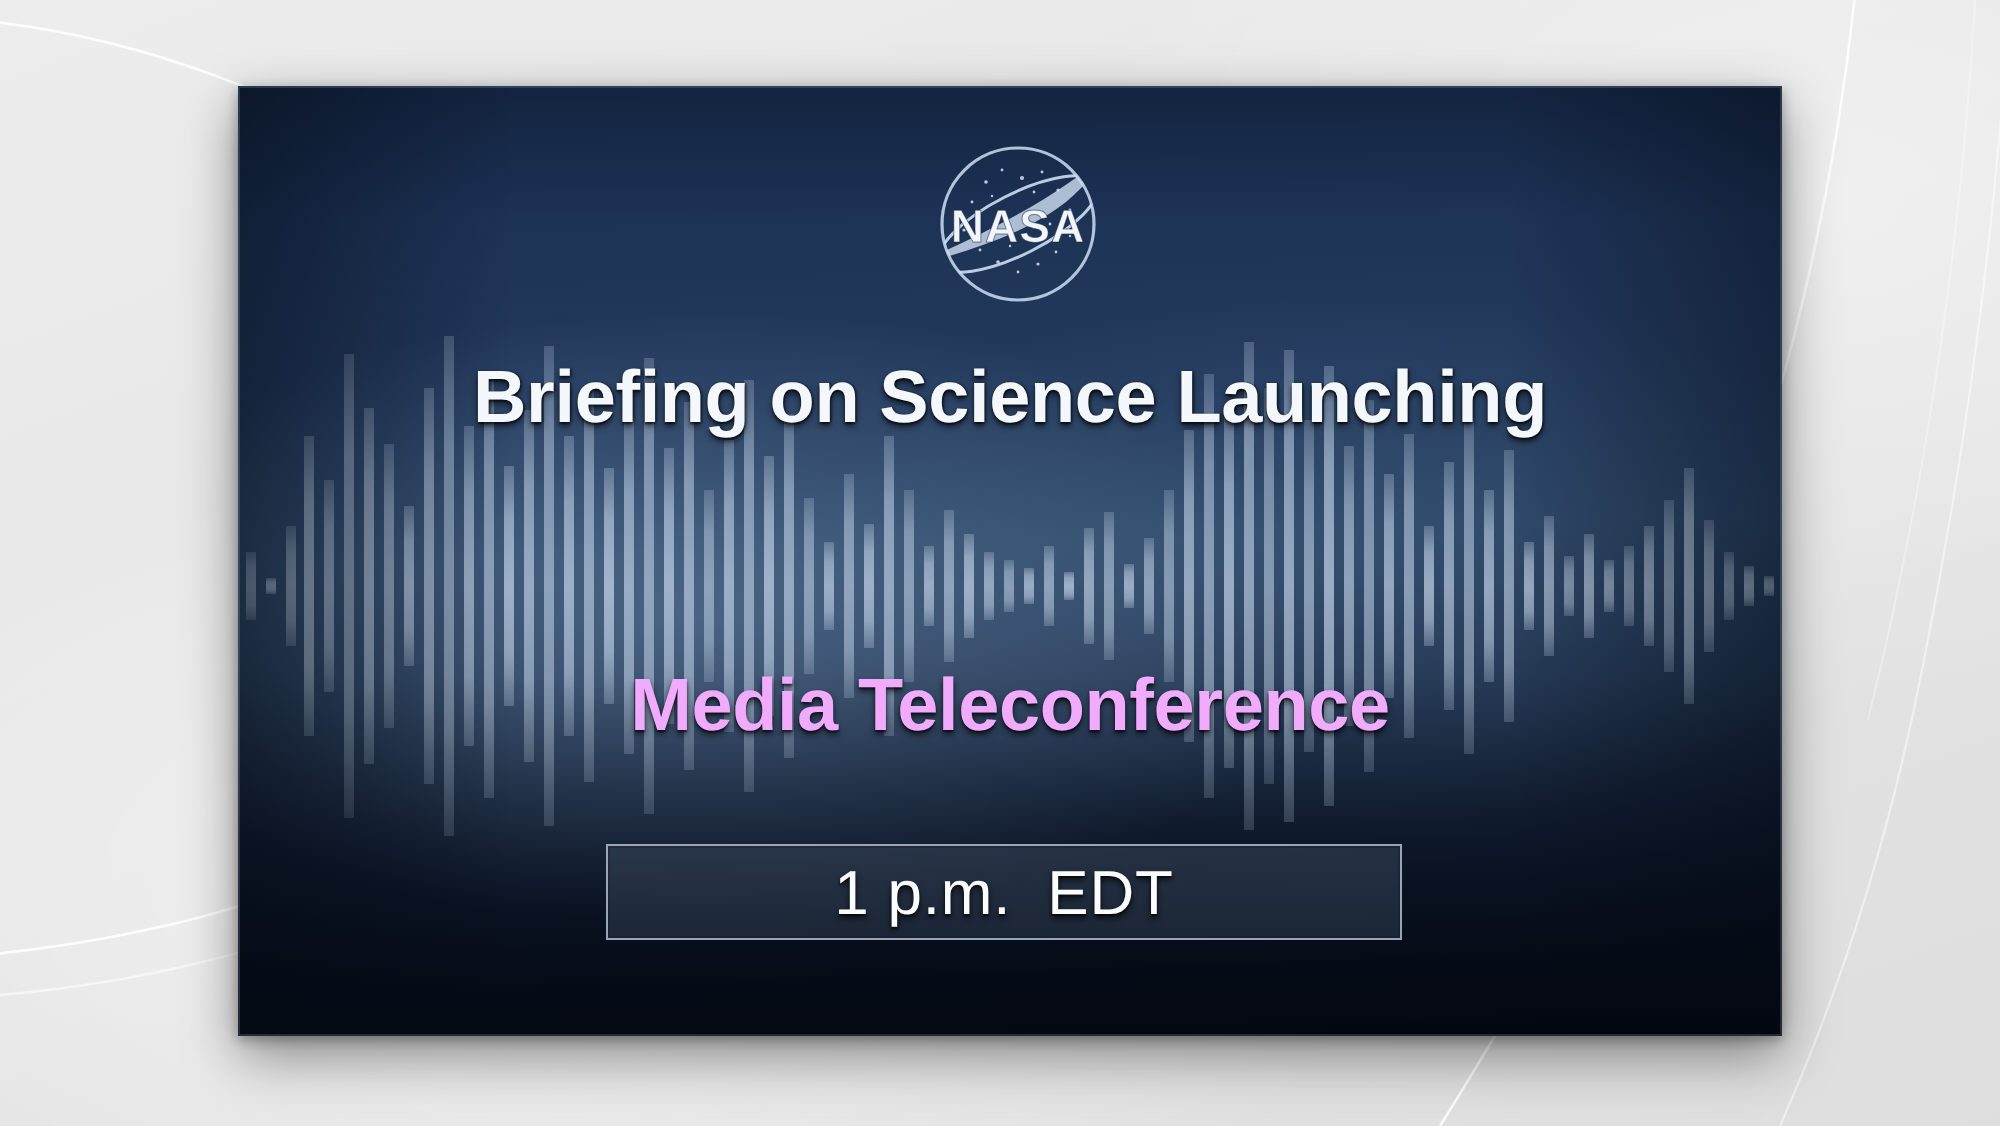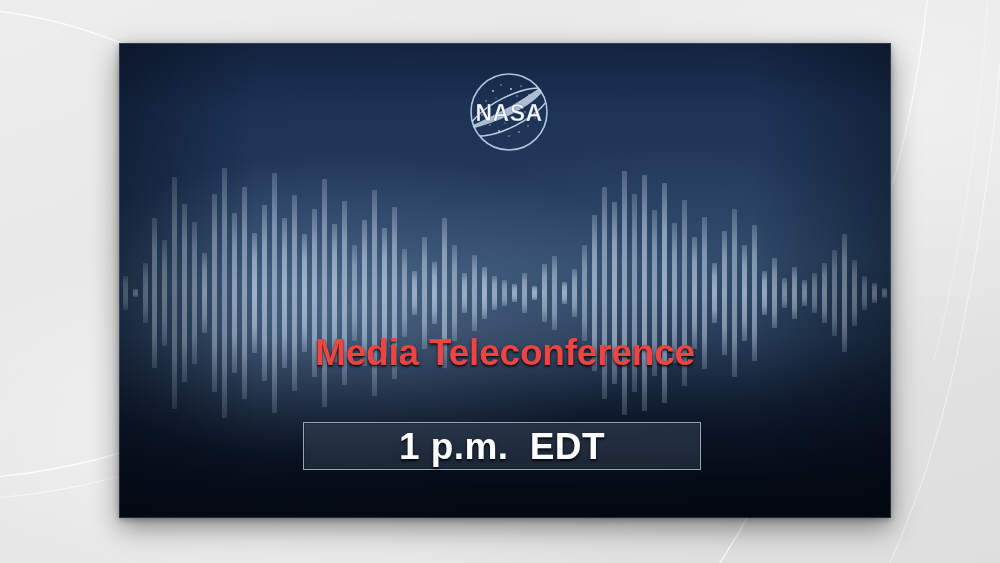--- a/index.html
+++ b/index.html
@@ -134,21 +134,21 @@
       0 1px 1px rgba(0,0,0,0.55),
       1px 0 1px rgba(0,0,0,0.35);
     white-space: nowrap;
   }
   #subtitle {
     position: absolute;
     left: 0;
     top: 288px;
     width: 772px;
     text-align: center;
-    color: #ef4444;
+    color: #f0abfc;
     font-weight: 700;
     font-size: 37px;
     line-height: 44px;
     letter-spacing: -0.2px;
     text-shadow:
       0 2px 3px rgba(0,0,0,0.62),
       0 1px 1px rgba(0,0,0,0.55);
     white-space: nowrap;
   }
 
@@ -164,22 +164,22 @@
        rgba(56,70,90,0.55) 0%,
        rgba(48,61,80,0.62) 40%,
        rgba(38,49,66,0.68) 100%);
     box-shadow: inset 0 0 0 1px rgba(16,24,38,0.35);
     display: flex;
     align-items: center;
     justify-content: center;
   }
   #time-text {
     color: #fbfcfe;
-    font-weight: 700;
-    font-size: 37px;
+    font-weight: 400;
+    font-size: 31px;
     line-height: 31px;
     letter-spacing: 0.4px;
     text-shadow:
       0 2px 3px rgba(0,0,0,0.70),
       0 1px 1px rgba(0,0,0,0.55);
     white-space: pre;
   }
 </style>
 </head>
 <body>
@@ -326,20 +326,21 @@
           <path d="M 20 62 C 42 52, 66 40, 86 26 C 93 21, 99 17, 104 15
                    C 99 22, 92 29, 84 36 C 66 50, 43 58, 22 64 Z" fill="rgba(214,229,247,0.78)"></path>
         </g>
 
         <g fill="#f2f6fc" stroke="rgba(20,36,62,0.55)" stroke-width="0.5">
           <text x="60" y="56" text-anchor="middle" font-family="'Liberation Sans', sans-serif" font-size="23" font-weight="700" letter-spacing="0.5">NASA</text>
         </g>
       </svg>
 
       <div id="title-block">
+        <div class="title-line">Briefing on Science Launching</div>
       </div>
 
       <div id="subtitle">Media Teleconference</div>
 
       <div id="time-box">
         <span id="time-text">1 p.m.  EDT</span>
       </div>
 
     </div>
   </div>

